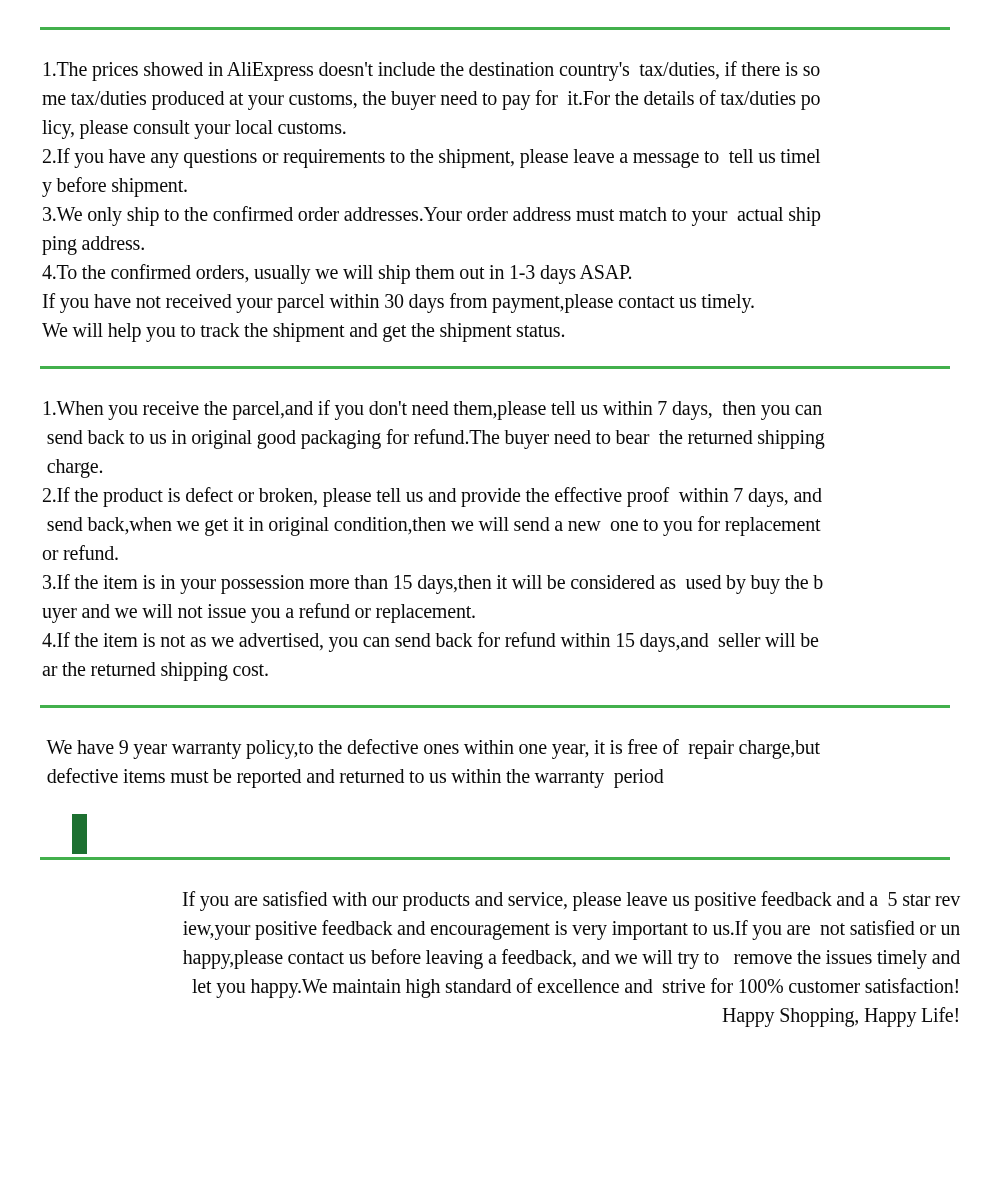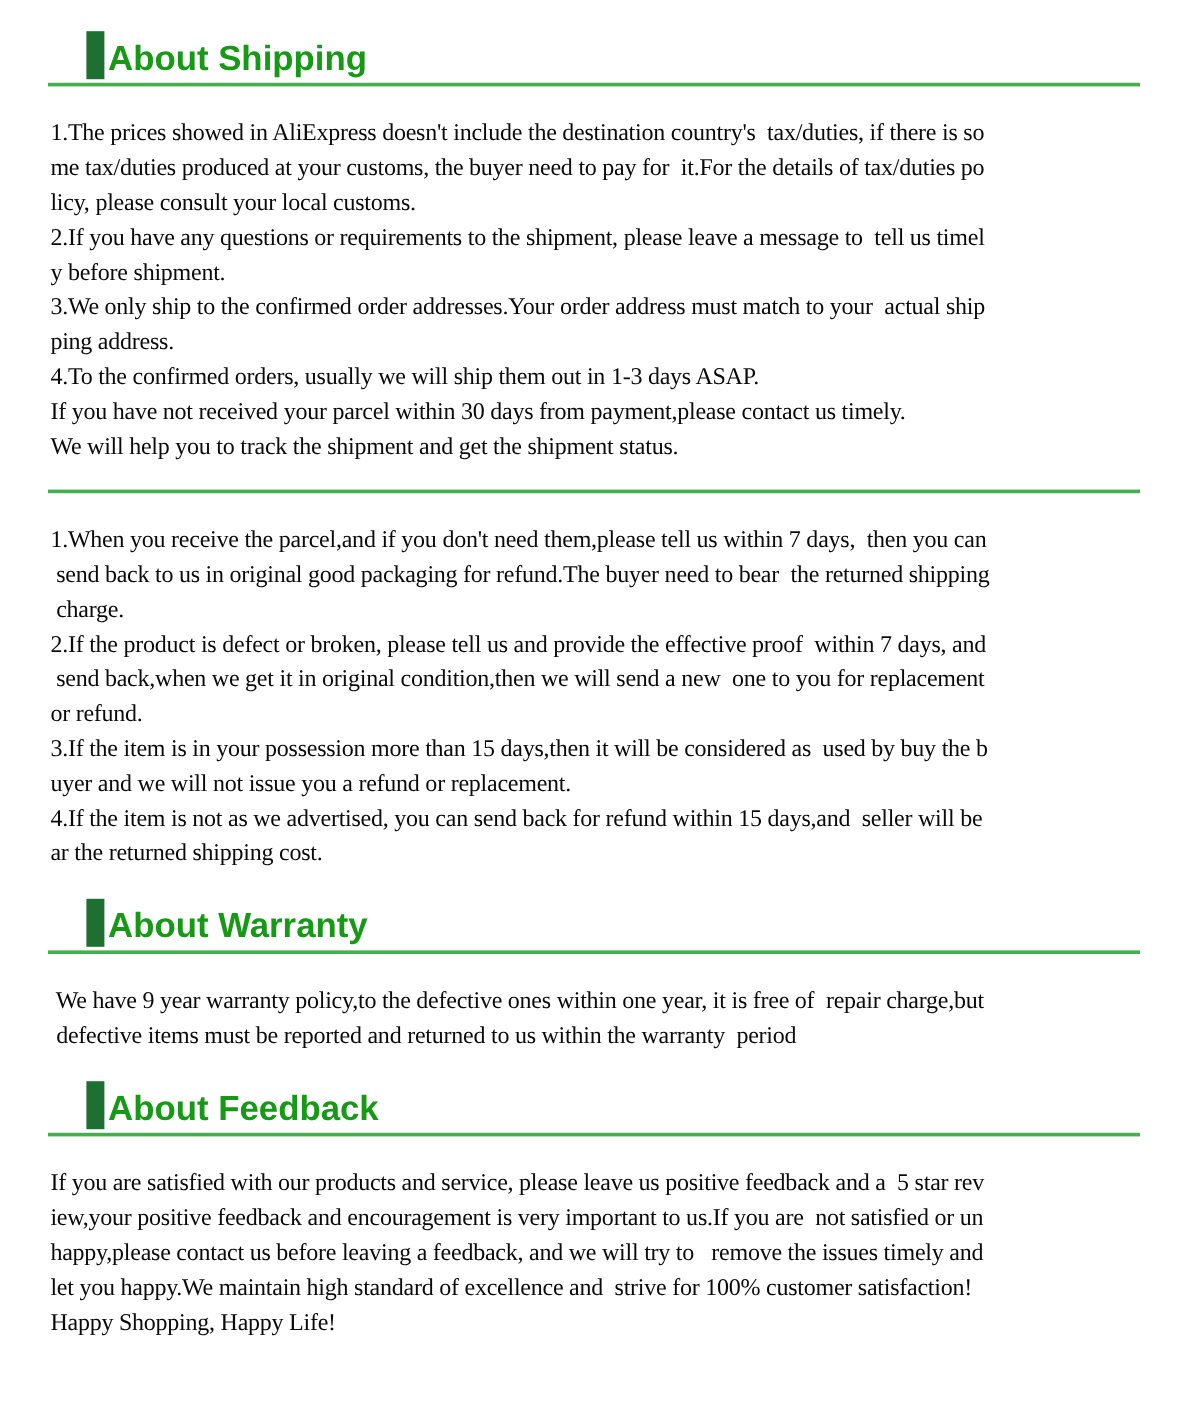--- a/index.html
+++ b/index.html
@@ -53,32 +53,28 @@
   }
   .body-text {
     font-family: Liberation Serif, serif;
     font-size: 20px;
     line-height: 29px;
     letter-spacing: -0.2px;
     color: var(--text-color, #0a0a0a);
     white-space: pre;
     margin: 25px 0 21px 0;
   }
-  .info-section:last-child .body-text { margin-bottom: 0; }
+  .info-section:last-child .body-text { margin-bottom: 0; text-align: right; }
 </style>
 </head>
 <body>
 
 <div class="page">
 
   <section class="info-section">
-    <div class="heading-row">
-      <span class="heading-bar"></span>
-      <h2 class="section-title">About Shipping</h2>
-    </div>
     <div class="heading-rule"></div>
     <div class="body-text">1.The prices showed in AliExpress doesn't include the destination country's  tax/duties, if there is so
 me tax/duties produced at your customs, the buyer need to pay for  it.For the details of tax/duties po
 licy, please consult your local customs.
 2.If you have any questions or requirements to the shipment, please leave a message to  tell us timel
 y before shipment.
 3.We only ship to the confirmed order addresses.Your order address must match to your  actual ship
 ping address.
 4.To the confirmed orders, usually we will ship them out in 1-3 days ASAP.
 If you have not received your parcel within 30 days from payment,please contact us timely.
@@ -93,33 +89,28 @@
 2.If the product is defect or broken, please tell us and provide the effective proof  within 7 days, and
  send back,when we get it in original condition,then we will send a new  one to you for replacement
 or refund.
 3.If the item is in your possession more than 15 days,then it will be considered as  used by buy the b
 uyer and we will not issue you a refund or replacement.
 4.If the item is not as we advertised, you can send back for refund within 15 days,and  seller will be
 ar the returned shipping cost.</div>
   </section>
 
   <section class="info-section">
-    <div class="heading-row">
-      <span class="heading-bar"></span>
-      <h2 class="section-title">About Warranty</h2>
-    </div>
     <div class="heading-rule"></div>
     <div class="body-text"> We have 9 year warranty policy,to the defective ones within one year, it is free of  repair charge,but
  defective items must be reported and returned to us within the warranty  period</div>
   </section>
 
   <section class="info-section">
     <div class="heading-row">
       <span class="heading-bar"></span>
-      <h2 class="section-title">About Feedback</h2>
     </div>
     <div class="heading-rule"></div>
     <div class="body-text">If you are satisfied with our products and service, please leave us positive feedback and a  5 star rev
 iew,your positive feedback and encouragement is very important to us.If you are  not satisfied or un
 happy,please contact us before leaving a feedback, and we will try to   remove the issues timely and
 let you happy.We maintain high standard of excellence and  strive for 100% customer satisfaction!
 Happy Shopping, Happy Life!</div>
   </section>
 
 </div>

